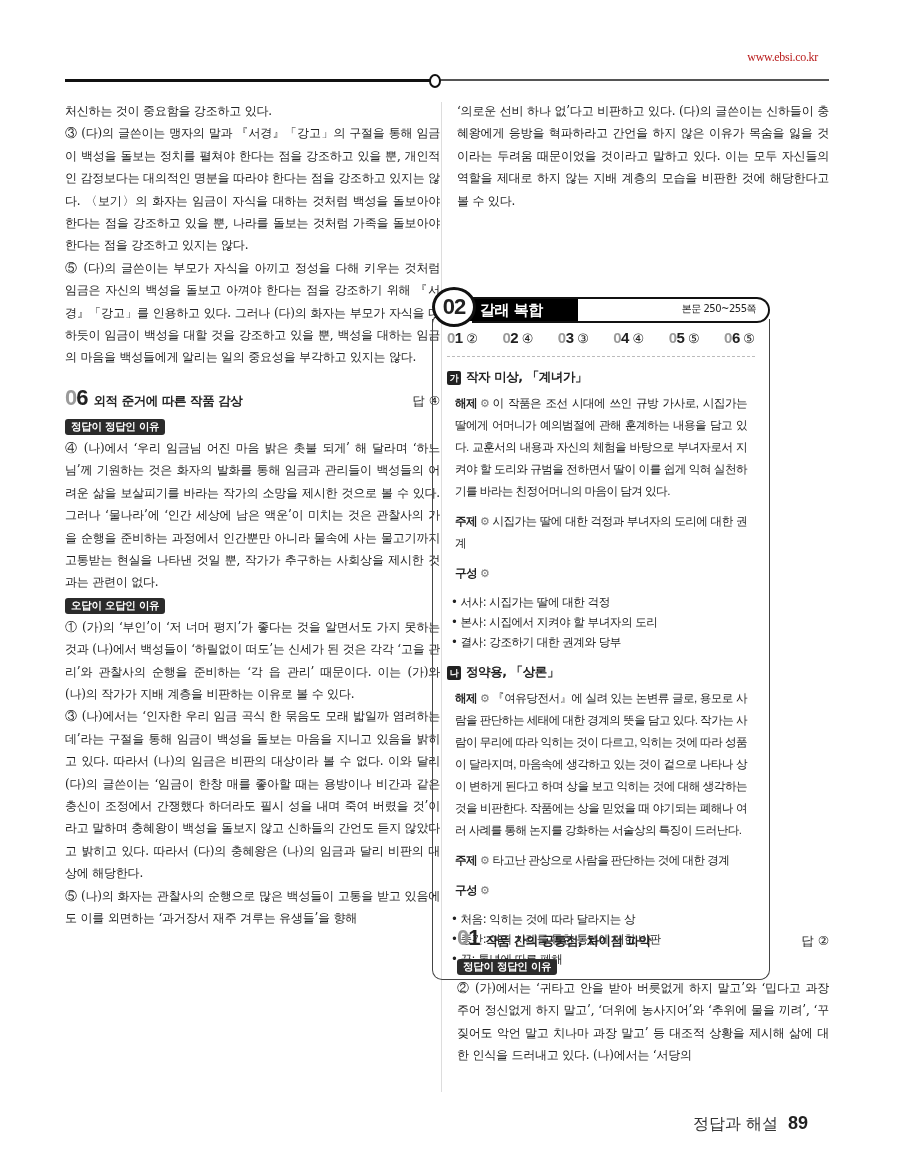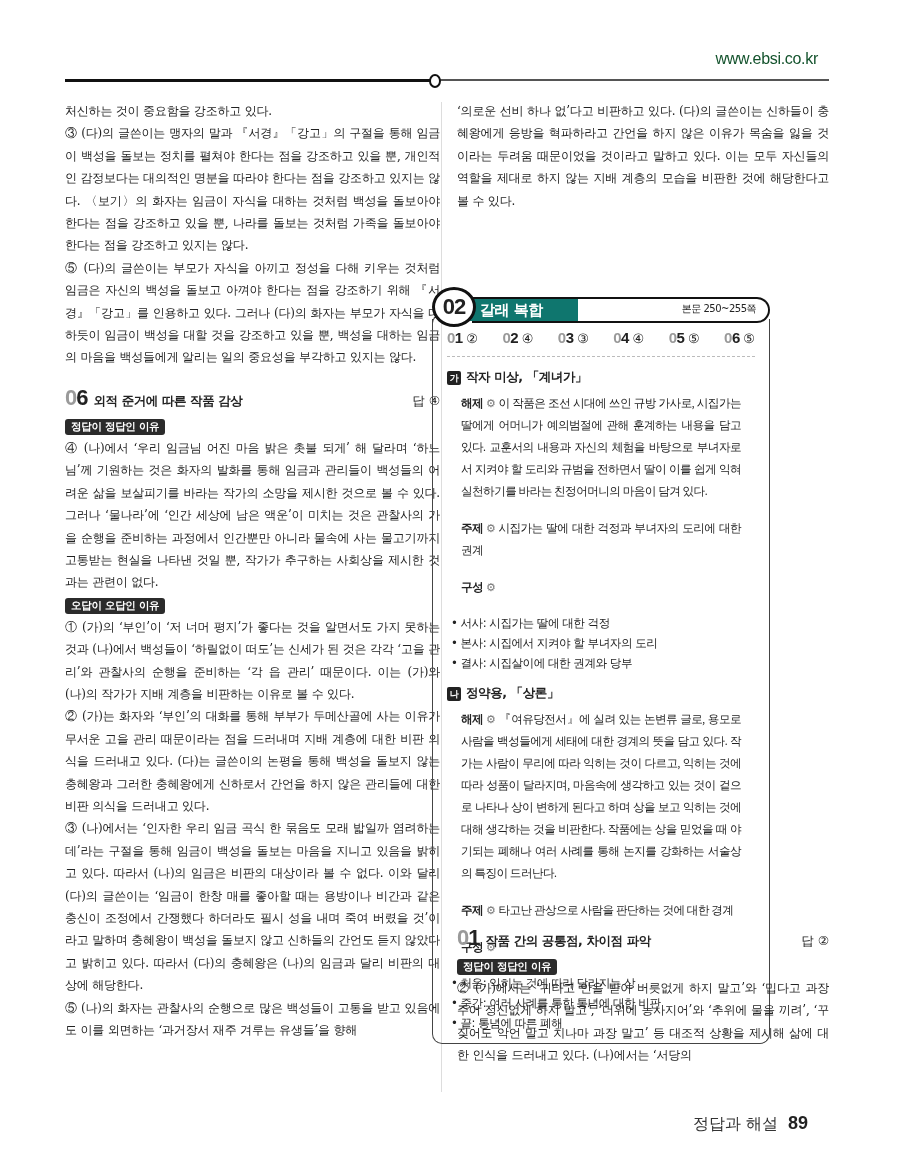--- a/index.html
+++ b/index.html
@@ -1,22 +1,22 @@
 <!DOCTYPE html>
 <html><head>
 <meta charset="utf-8">
 <style>
   html, body { margin: 0; padding: 0; }
   body {
     width: 900px; height: 1153px; background: #ffffff; position: relative; overflow: hidden;
     font-family: "DejaVu Serif", "Liberation Serif", serif; color: #222;
   }
   .site-url {
-    position: absolute; top: 50px; right: 82px; font-family: Liberation Sans, sans-serif;
-    font-size: 16px; color: #14532d; letter-spacing: -0.3px;
+    position: absolute; top: 50px; right: 82px; font-family: Liberation Serif, serif;
+    font-size: 12px; color: #b91c1c; letter-spacing: -0.3px;
   }
   .header-rule-left { position: absolute; top: 79px; left: 65px; width: 370px; height: 3px; background: #111; }
   .header-rule-right { position: absolute; top: 79px; left: 436px; width: 393px; height: 2px; background: #555; }
   .header-dot {
     position: absolute; top: 74px; left: 429px; width: 8px; height: 10px; border: 2px solid #111;
     border-radius: 50%; background: #fff;
   }
   .col { position: absolute; top: 100px; width: 375px; }
   .col-left { left: 65px; }
   .col-right { left: 457px; width: 372px; }
@@ -38,21 +38,21 @@
   }
   
   .sec-wrap { position: absolute; top: 287px; left: 432px; width: 338px; }
   .sec-bar { position: relative; height: 34px; }
   .sec-circle {
     position: absolute; left: 0; top: 0; width: 38px; height: 34px; border: 3px solid #111; border-radius: 50%;
     background: #fff; z-index: 3; display: flex; align-items: center; justify-content: center;
     font-family: "Liberation Sans", sans-serif; font-weight: bold; font-size: 22px; letter-spacing: -1px;
   }
   .sec-title {
-    position: absolute; left: 36px; top: 12px; height: 22px; width: 98px; background: #0f766e; color: #fff;
+    position: absolute; left: 36px; top: 12px; height: 22px; width: 98px; background: #000000; color: #fff;
     font-family: "DejaVu Sans", sans-serif; font-weight: bold; font-size: 15px; line-height: 22px; padding-left: 12px; z-index: 2;
     letter-spacing: -0.5px;
   }
   .sec-pill {
     position: absolute; left: 40px; right: 0; top: 10px; height: 22px; border: 2px solid #111; border-radius: 0 14px 14px 0;
     border-left: none; background: #fff; z-index: 1;
   }
   .sec-range {
     position: absolute; right: 14px; top: 15px; font-family: "DejaVu Sans", sans-serif; font-size: 10px; z-index: 2; letter-spacing: -0.5px;
   }
@@ -65,21 +65,21 @@
   }
   .answers { display: flex; justify-content: space-between; font-family: "Liberation Sans", sans-serif; padding-bottom: 10px; border-bottom: 1px dashed #bbb; }
   .ans-item { font-size: 13px; }
   .ans-num { font-weight: bold; font-size: 15px; letter-spacing: -0.5px; }
   .ans-num .dim { color: #999; }
   .work-head { margin-top: 12px; font-family: "DejaVu Sans", sans-serif; font-weight: bold; font-size: 12.5px; display: flex; align-items: center; letter-spacing: -0.4px; }
   .work-badge {
     display: inline-block; width: 14px; height: 14px; background: #222; color: #fff; font-size: 9px; line-height: 14px; text-align: center;
     margin-right: 5px; border-radius: 2px;
   }
-  .sans-p { font-family: Liberation Serif, serif; font-size: 11.6px; line-height: 22px; text-align: justify; letter-spacing: -0.55px; margin: 14px; }
+  .sans-p { font-family: Liberation Sans, sans-serif; font-size: 11.6px; line-height: 22px; text-align: justify; letter-spacing: -0.55px; margin: 8px; }
   .label { font-weight: bold; }
   .gear { display: inline-block; font-size: 11px; color: #777; margin: 0 3px; }
   .mt8 { margin-top: 6px; }
   .bullet { font-family: "DejaVu Sans", sans-serif; font-size: 11.6px; line-height: 20px; letter-spacing: -0.5px; padding-left: 4px; }
   .footer {
     position: absolute; top: 1113px; right: 92px; font-family: "DejaVu Sans", sans-serif; display: flex; align-items: baseline;
   }
   .footer-label { font-size: 16px; color: #333; margin-right: 10px; }
   .footer-page { font-family: "Liberation Sans", sans-serif; font-weight: bold; font-size: 18px; }
   .q2-block { position: absolute; top: 925px; left: 457px; width: 372px; }
@@ -100,21 +100,20 @@
 
   <div class="q-head">
     <span class="q-num"><span class="dim">0</span><span>6</span></span>
     <span class="q-title">외적 준거에 따른 작품 감상</span>
     <span class="q-ans">답 ④</span>
   </div>
   <span class="tag">정답이 정답인 이유</span>
   <p class="p">④ (나)에서 ‘우리 임금님 어진 마음 밝은 촛불 되게’ 해 달라며 ‘하느님’께 기원하는 것은 화자의 발화를 통해 임금과 관리들이 백성들의 어려운 삶을 보살피기를 바라는 작가의 소망을 제시한 것으로 볼 수 있다. 그러나 ‘물나라’에 ‘인간 세상에 남은 액운’이 미치는 것은 관찰사의 가을 순행을 준비하는 과정에서 인간뿐만 아니라 물속에 사는 물고기까지 고통받는 현실을 나타낸 것일 뿐, 작가가 추구하는 사회상을 제시한 것과는 관련이 없다.</p>
   <span class="tag">오답이 오답인 이유</span>
   <p class="p">① (가)의 ‘부인’이 ‘저 너머 평지’가 좋다는 것을 알면서도 가지 못하는 것과 (나)에서 백성들이 ‘하릴없이 떠도’는 신세가 된 것은 각각 ‘고을 관리’와 관찰사의 순행을 준비하는 ‘각 읍 관리’ 때문이다. 이는 (가)와 (나)의 작가가 지배 계층을 비판하는 이유로 볼 수 있다.</p>
-  <p class="p">② (가)는 화자와 ‘부인’의 대화를 통해 부부가 두메산골에 사는 이유가 무서운 고을 관리 때문이라는 점을 드러내며 지배 계층에 대한 비판 의식을 드러내고 있다. (다)는 글쓴이의 논평을 통해 백성을 돌보지 않는 충혜왕과 그러한 충혜왕에게 신하로서 간언을 하지 않은 관리들에 대한 비판 의식을 드러내고 있다.</p>
   <p class="p">③ (나)에서는 ‘인자한 우리 임금 곡식 한 묶음도 모래 밟일까 염려하는데’라는 구절을 통해 임금이 백성을 돌보는 마음을 지니고 있음을 밝히고 있다. 따라서 (나)의 임금은 비판의 대상이라 볼 수 없다. 이와 달리 (다)의 글쓴이는 ‘임금이 한창 매를 좋아할 때는 용방이나 비간과 같은 충신이 조정에서 간쟁했다 하더라도 필시 성을 내며 죽여 버렸을 것’이라고 말하며 충혜왕이 백성을 돌보지 않고 신하들의 간언도 듣지 않았다고 밝히고 있다. 따라서 (다)의 충혜왕은 (나)의 임금과 달리 비판의 대상에 해당한다.</p>
   <p class="p">⑤ (나)의 화자는 관찰사의 순행으로 많은 백성들이 고통을 받고 있음에도 이를 외면하는 ‘과거장서 재주 겨루는 유생들’을 향해</p>
 </div>
 
 <div class="col col-right">
   <p class="p">‘의로운 선비 하나 없’다고 비판하고 있다. (다)의 글쓴이는 신하들이 충혜왕에게 응방을 혁파하라고 간언을 하지 않은 이유가 목숨을 잃을 것이라는 두려움 때문이었을 것이라고 말하고 있다. 이는 모두 자신들의 역할을 제대로 하지 않는 지배 계층의 모습을 비판한 것에 해당한다고 볼 수 있다.</p>
 </div>
 
 <div class="sec-wrap">
   <div class="sec-bar">
@@ -135,27 +134,27 @@
 
     <div class="work-head">
       <span class="work-badge">가</span>
       <span>작자 미상, 「계녀가」</span>
     </div>
     <p class="sans-p mt8"><span class="label">해제</span><span class="gear">⚙</span><span>이 작품은 조선 시대에 쓰인 규방 가사로, 시집가는 딸에게 어머니가 예의범절에 관해 훈계하는 내용을 담고 있다. 교훈서의 내용과 자신의 체험을 바탕으로 부녀자로서 지켜야 할 도리와 규범을 전하면서 딸이 이를 쉽게 익혀 실천하기를 바라는 친정어머니의 마음이 담겨 있다.</span></p>
     <p class="sans-p mt8"><span class="label">주제</span><span class="gear">⚙</span><span>시집가는 딸에 대한 걱정과 부녀자의 도리에 대한 권계</span></p>
     <p class="sans-p mt8"><span class="label">구성</span><span class="gear">⚙</span></p>
     <div class="bullet">• 서사: 시집가는 딸에 대한 걱정</div>
     <div class="bullet">• 본사: 시집에서 지켜야 할 부녀자의 도리</div>
-    <div class="bullet">• 결사: 시집살이에 대한 권계와 당부</div>
+    <div class="bullet">• 결사: 강조하기 대한 권계와 당부</div>
 
     <div class="work-head">
       <span class="work-badge">나</span>
       <span>정약용, 「상론」</span>
     </div>
-    <p class="sans-p mt8"><span class="label">해제</span><span class="gear">⚙</span><span>『여유당전서』에 실려 있는 논변류 글로, 용모로 사람을 백성들에게 세태에 대한 경계의 뜻을 담고 있다. 작가는 사람이 무리에 따라 익히는 것이 다르고, 익히는 것에 따라 성품이 달라지며, 마음속에 생각하고 있는 것이 겉으로 나타나 상이 변하게 된다고 하며 상을 보고 익히는 것에 대해 생각하는 것을 비판한다. 작품에는 상을 믿었을 때 야기되는 폐해나 여러 사례를 통해 논지를 강화하는 서술상의 특징이 드러난다.</span></p>
+    <p class="sans-p mt8"><span class="label">해제</span><span class="gear">⚙</span><span>『여유당전서』에 실려 있는 논변류 글로, 용모로 사람을 판단하는 세태에 대한 경계의 뜻을 담고 있다. 작가는 사람이 무리에 따라 익히는 것이 다르고, 익히는 것에 따라 성품이 달라지며, 마음속에 생각하고 있는 것이 겉으로 나타나 상이 변하게 된다고 하며 상을 보고 익히는 것에 대해 생각하는 것을 비판한다. 작품에는 상을 믿었을 때 야기되는 폐해나 여러 사례를 통해 논지를 강화하는 서술상의 특징이 드러난다.</span></p>
     <p class="sans-p mt8"><span class="label">주제</span><span class="gear">⚙</span><span>타고난 관상으로 사람을 판단하는 것에 대한 경계</span></p>
     <p class="sans-p mt8"><span class="label">구성</span><span class="gear">⚙</span></p>
     <div class="bullet">• 처음: 익히는 것에 따라 달라지는 상</div>
     <div class="bullet">• 중간: 여러 사례를 통한 통념에 대한 비판</div>
     <div class="bullet">• 끝: 통념에 따른 폐해</div>
   </div>
 </div>
 
 <div class="q2-block">
   <div class="q-head" style="margin-top:0">

